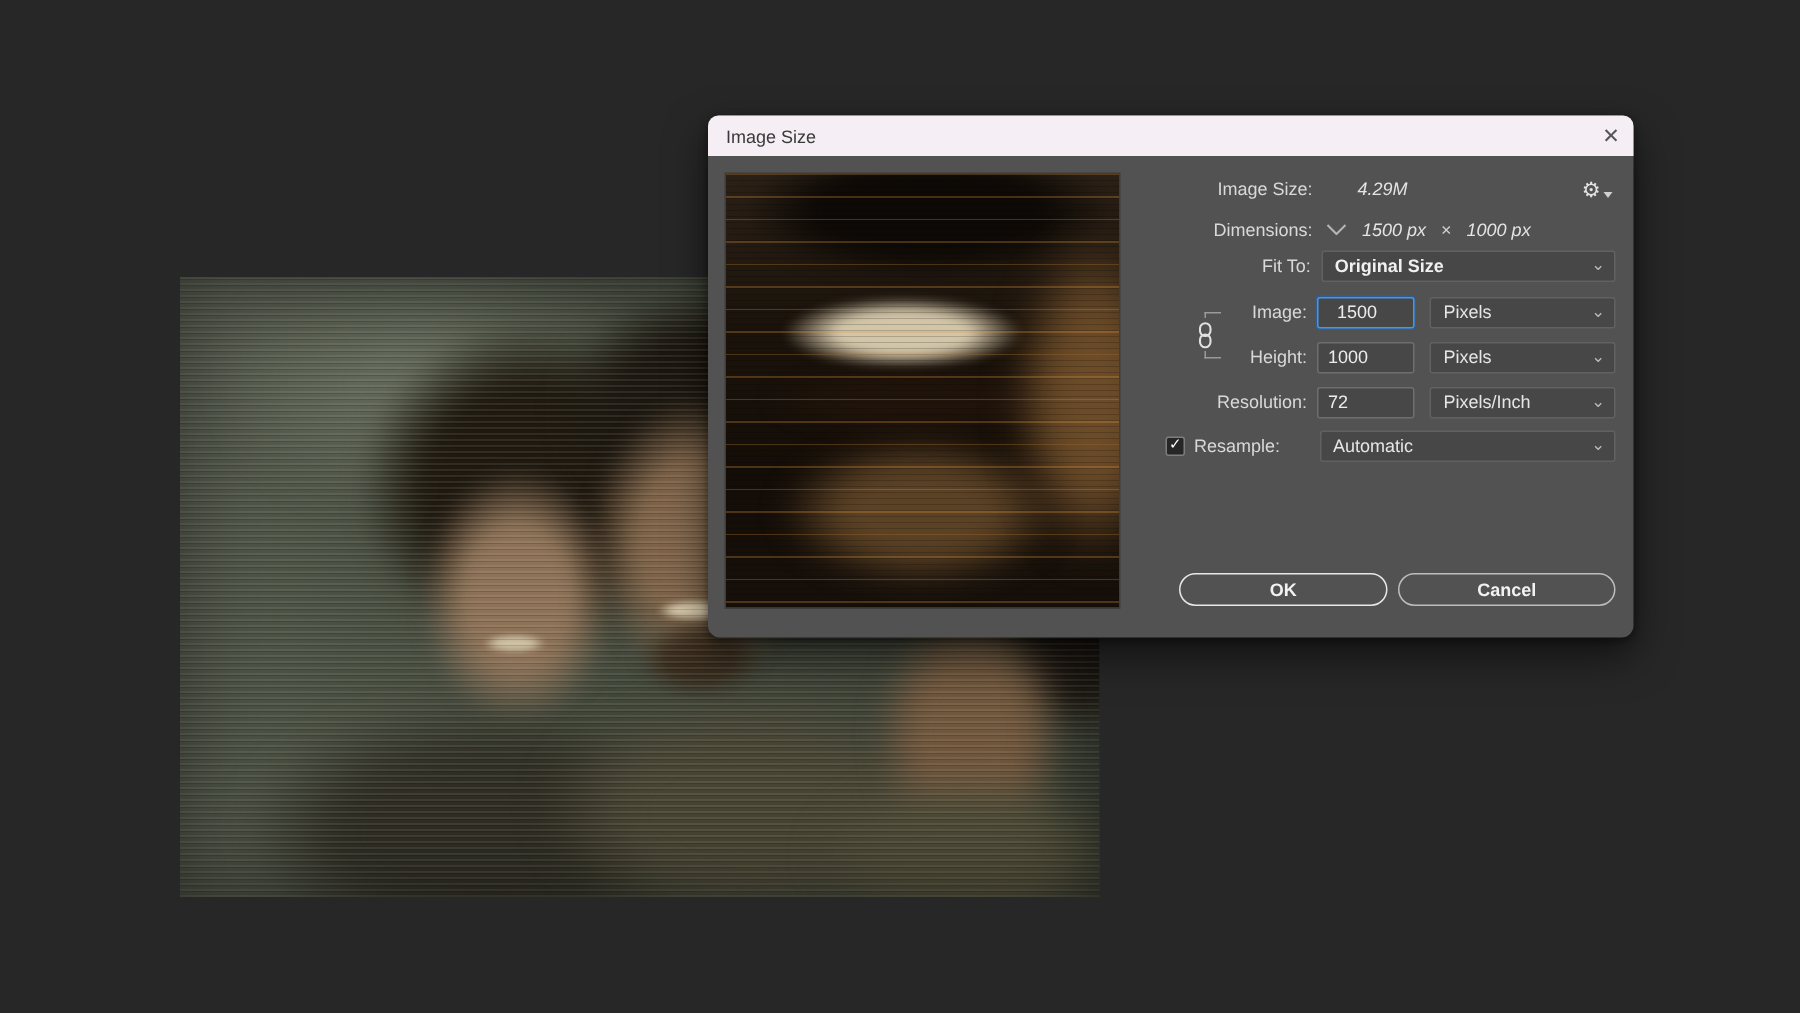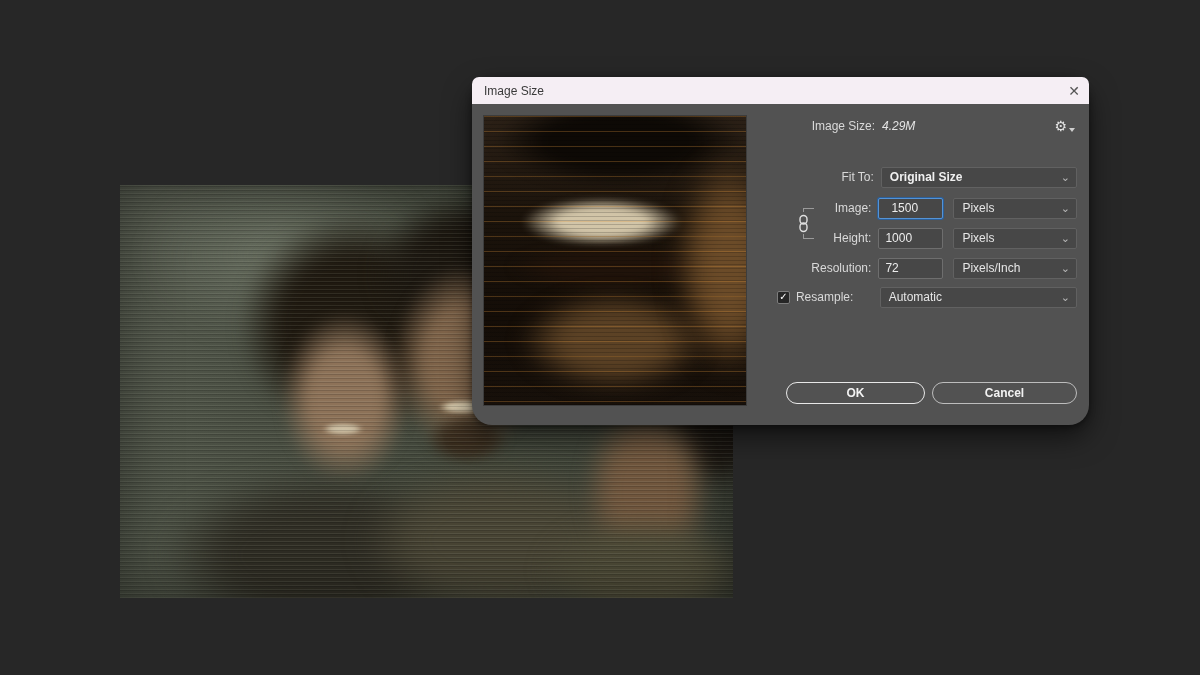--- a/index.html
+++ b/index.html
@@ -27,21 +27,21 @@
   .p-t-neck  { left:462px; top:215px; width:130px; height:180px; background:radial-gradient(closest-side,#70563d 55%, rgba(112,86,61,0) 100%); filter:blur(8px); }
   .p-t-shirt { left:420px; top:330px; width:210px; height:110px; background:radial-gradient(closest-side,#4c4936 60%, rgba(76,73,54,0) 100%); filter:blur(10px); }
   .photo .scanlines { position:absolute; inset:0; border-radius:0;
     background:
       repeating-linear-gradient(to bottom, rgba(210,215,195,0.10) 0 1px, rgba(0,0,0,0.14) 1px 2px, rgba(0,0,0,0) 2px 4px);
   }
   .photo .vignette { position:absolute; inset:0; box-shadow:inset 0 0 60px rgba(0,0,0,0.45); }
 
   
   .dialog { position:absolute; left:472px; top:77px; width:617px; height:348px;
-            background:#525252; border-radius:20px;
+            background:#525252; border-radius:8px;
             box-shadow:0 12px 28px rgba(0,0,0,0.55), 0 2px 6px rgba(0,0,0,0.4); }
   .titlebar { position:absolute; left:0; top:0; right:0; height:27px; background:#f5eef4;
               border-radius:7px 7px 0 0; display:flex; align-items:center; }
   .titlebar .title { font-size:12px; color:#3a3a3a; padding-left:12px; flex:1; }
   .titlebar .close { width:30px; height:27px; display:flex; align-items:center; justify-content:center;
                      font-size:14px; color:#555; cursor:default; }
 
   .preview { position:absolute; left:11px; top:38px; width:264px; height:291px;
              background:linear-gradient(180deg,#2c2117 0%,#1b130b 35%,#140d07 70%,#17100a 100%);
              border:1px solid #3d3d3d; overflow:hidden; }
@@ -53,21 +53,21 @@
   .preview .scanlines { position:absolute; inset:0;
     background:
       repeating-linear-gradient(to bottom, rgba(225,150,60,0.28) 0 1px, rgba(0,0,0,0) 1px 15px),
       repeating-linear-gradient(to bottom, rgba(0,0,0,0.18) 0 1px, rgba(0,0,0,0) 1px 4px);
   }
 
   .row { position:absolute; left:300px; height:22px; display:flex; align-items:center; font-size:12px; }
   .lbl { width:103px; text-align:right; margin-right:7px; color:#d9d9d9; white-space:nowrap; }
   .val { color:#e4e4e4;font-style:italic; }
 
-  .row-imagesize  { top:38px;  right:12px; }
+  .row-imagesize  { top:38px;  right:12px;gap:23px; }
   .row-dimensions { top:65px;  right:12px; }
   .row-fitto      { top:89px;  right:12px; }
   .row-width      { top:120px; right:12px; }
   .row-height     { top:150px; right:12px; }
   .row-resolution { top:180px; right:12px; }
   .row-resample   { top:209px; right:12px; left:305px; }
 
   .gear-wrap { position:absolute; right:2px; top:0; height:22px; display:flex; align-items:center; color:#e3e3e3; }
   .gear-wrap .gear { font-size:14px; line-height:1; }
   .gear-wrap .tri { width:0; height:0; border-left:3px solid transparent; border-right:3px solid transparent;
@@ -146,20 +146,31 @@
 
     <div class="row row-imagesize">
       <span class="lbl">Image Size:</span>
       <span class="val">4.29M</span>
       <span class="gear-wrap">
         <span class="gear">⚙</span>
         <span class="tri"></span>
       </span>
     </div>
 
+    <div class="row row-dimensions">
+      <span class="lbl">Dimensions:</span>
+      <span class="dim-chevron">
+        <svg width="14" height="8" viewBox="0 0 14 8">
+            <polyline points="1,1 7,7 13,1" fill="none" stroke="#b5b5b5" stroke-width="1.4"></polyline>
+          </svg>
+      </span>
+      <span class="val">1500 px</span>
+      <span class="dim-x">×</span>
+      <span class="val">1000 px</span>
+    </div>
 
     <div class="row row-fitto">
       <span class="lbl">Fit To:</span>
       <div class="sel sel-wide">
         <span class="fit-sel">Original Size</span>
         <span class="chev">⌄</span>
       </div>
     </div>
 
     <div class="link-bracket-top"></div>

